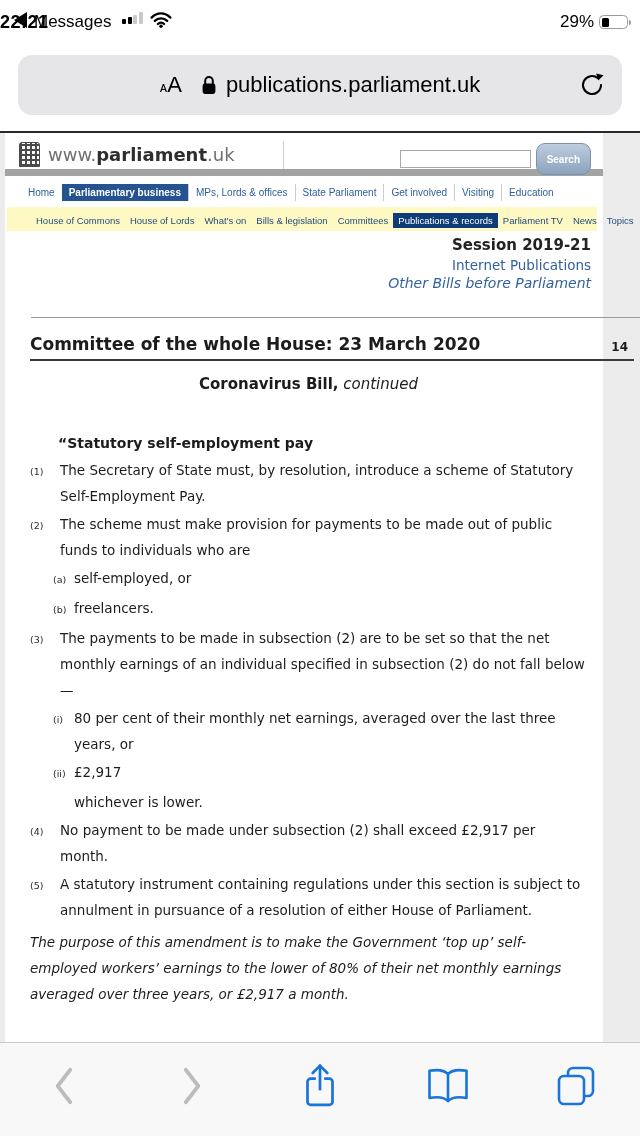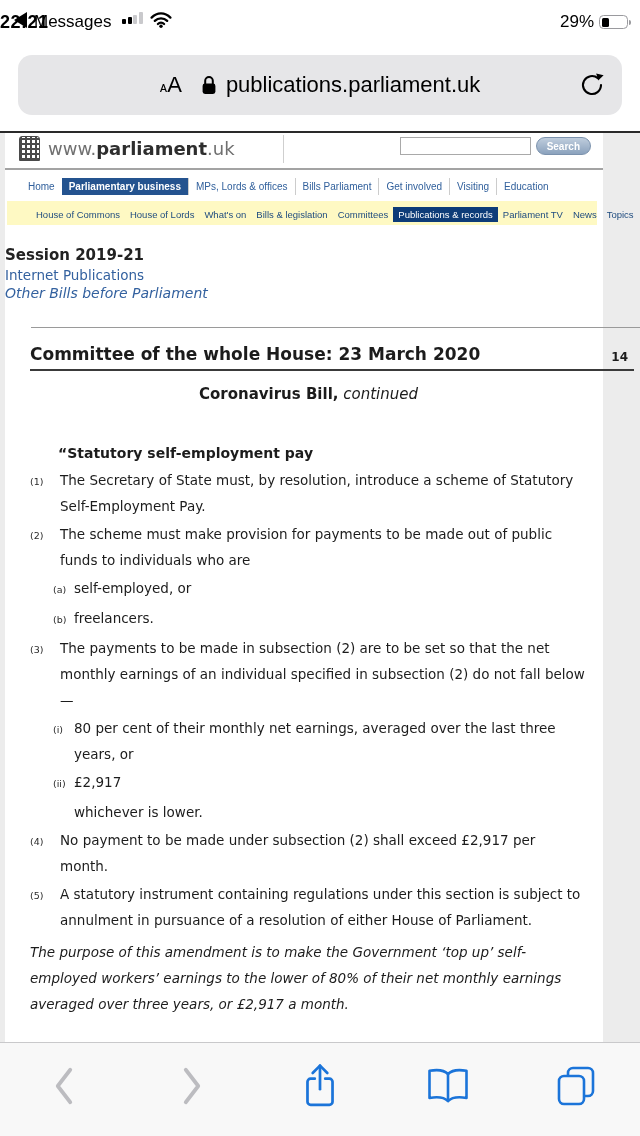--- a/index.html
+++ b/index.html
@@ -31,45 +31,45 @@
   .aa .big { font-size:22px; }
   .lock-ic { margin-right:8px; display:flex; }
   .url-text { font-size:22px; color:#000; }
   .reload-ic { position:absolute; right:16px; top:50%; transform:translateY(-50%); display:flex; }
 
   
   .webview { position:absolute; top:131px; left:0; right:0; bottom:94px; background:#ececec; border-top:2px solid #2a2a2a; overflow:hidden; }
   .page { position:absolute; top:0; left:5px; right:37px; bottom:0; background:#fff; overflow:visible; }
 
   
-  .site-header { position:relative; height:37px; border-bottom:2px solid #a3a3a3; margin-top:0; }
+  .site-header { position:relative; height:37px; border-bottom:7px solid #a3a3a3; margin-top:6px; }
   .brand { position:absolute; left:14px; top:3px; display:flex; align-items:center; gap:8px; }
   .portcullis { width:21px; height:25px;
      background: repeating-linear-gradient(90deg,#4a4a4a 0 2px,transparent 2px 5px),
                  repeating-linear-gradient(0deg,#4a4a4a 0 2px,transparent 2px 5px);
      border:1px solid #4a4a4a; border-radius:3px 3px 0 0; }
   .wordmark { font-size:18px; color:#707070; font-family:"DejaVu Sans", sans-serif; }
   .wordmark b { color:#2e2e2e; }
   .hdr-vline { position:absolute; left:278px; top:2px; height:28px; width:1px; background:#cfcfcf; }
   .hdr-search { position:absolute; right:12px; top:4px; display:flex; align-items:center; gap:5px; }
   .hdr-search input { width:131px; height:18px; border:1px solid #a9a9a9; background:#fff; font-size:11px; padding:0 3px; }
-  .search-btn { height:18px; padding:0 10px; font-size:10px; font-weight:bold; color:#fff;
+  .search-btn { height:32px; padding:0 10px; font-size:10px; font-weight:bold; color:#fff;
      background:linear-gradient(#bfcddd,#8ba2bd); border:1px solid #7b92ad; border-radius:9px; }
 
   
   .nav1 { padding:6px 0 5px 16px; white-space:nowrap; }
   .nav1-item { display:inline-block; font-size:10px; color:#31609c; padding:3px 7px; }
   .nav1-item + .nav1-item { border-left:1px solid #ccc; }
   .nav1-item.sel { background:#24538f; color:#fff; border-left:none; font-weight:bold; }
   .nav2 { background:#fef9c3; margin:1px 6px 0 2px; padding:3px 2px 3px 24px; white-space:nowrap; }
   .nav2-item { display:inline-block; font-size:9.5px; color:#1e4b7f; padding:2px 5px; }
   .nav2-item.sel { background:#0d3c78; color:#fff; }
 
   
-  .session-block { padding:21px 14px 4px 0; margin-right:-2px; font-family:"DejaVu Sans", sans-serif; }
+  .session-block { text-align:right; padding:5px 14px 4px 0; margin-right:-2px; font-family:"DejaVu Sans", sans-serif; }
   .session-title { font-size:15px; font-weight:bold; color:#222; margin-bottom:3px; }
   .session-link { font-size:13.5px; color:#33619f; margin-bottom:2px; }
   .session-link.em { font-style:italic; font-size:14px; }
 
   .rule-full { border:none; border-top:1px solid #9a9a9a; margin:20px 0 0 26px; margin-right:-37px; }
 
   
   .doc { font-family:"DejaVu Sans", sans-serif; color:#1c1c1c; padding:0 16px 0 25px; }
   .doc-head-row { display:flex; align-items:flex-end; margin:16px 0 0 0; margin-right:-47px;
                   border-bottom:2px solid #3a3a3a; padding:0 6px 5px 0; }
@@ -154,21 +154,21 @@
         <span class="portcullis"></span>
         <span class="wordmark"><span>www.</span><b>parliament</b><span>.uk</span></span>
       </div>
       <span class="hdr-vline"></span>
       <div class="hdr-search">
         <input type="text" value="" style="">
         <button class="search-btn">Search</button>
       </div>
     </div>
 
-    <div class="nav1"><span class="nav1-item">Home</span><span class="nav1-item sel">Parliamentary business</span><span class="nav1-item">MPs, Lords &amp; offices</span><span class="nav1-item">Bills Parliament</span><span class="nav1-item">Get involved</span><span class="nav1-item">Visiting</span><span class="nav1-item">Education</span></div>
+    <div class="nav1"><span class="nav1-item">Home</span><span class="nav1-item sel">Parliamentary business</span><span class="nav1-item">MPs, Lords &amp; offices</span><span class="nav1-item">State Parliament</span><span class="nav1-item">Get involved</span><span class="nav1-item">Visiting</span><span class="nav1-item">Education</span></div>
     <div class="nav2"><span class="nav2-item">House of Commons</span><span class="nav2-item">House of Lords</span><span class="nav2-item">What's on</span><span class="nav2-item">Bills &amp; legislation</span><span class="nav2-item">Committees</span><span class="nav2-item sel">Publications &amp; records</span><span class="nav2-item">Parliament TV</span><span class="nav2-item">News</span><span class="nav2-item">Topics</span></div>
 
     <div class="session-block">
       <div class="session-title">Session 2019-21</div>
       <div class="session-link">Internet Publications</div>
       <div class="session-link em">Other Bills before Parliament</div>
     </div>
 
     <hr class="rule-full">
 

